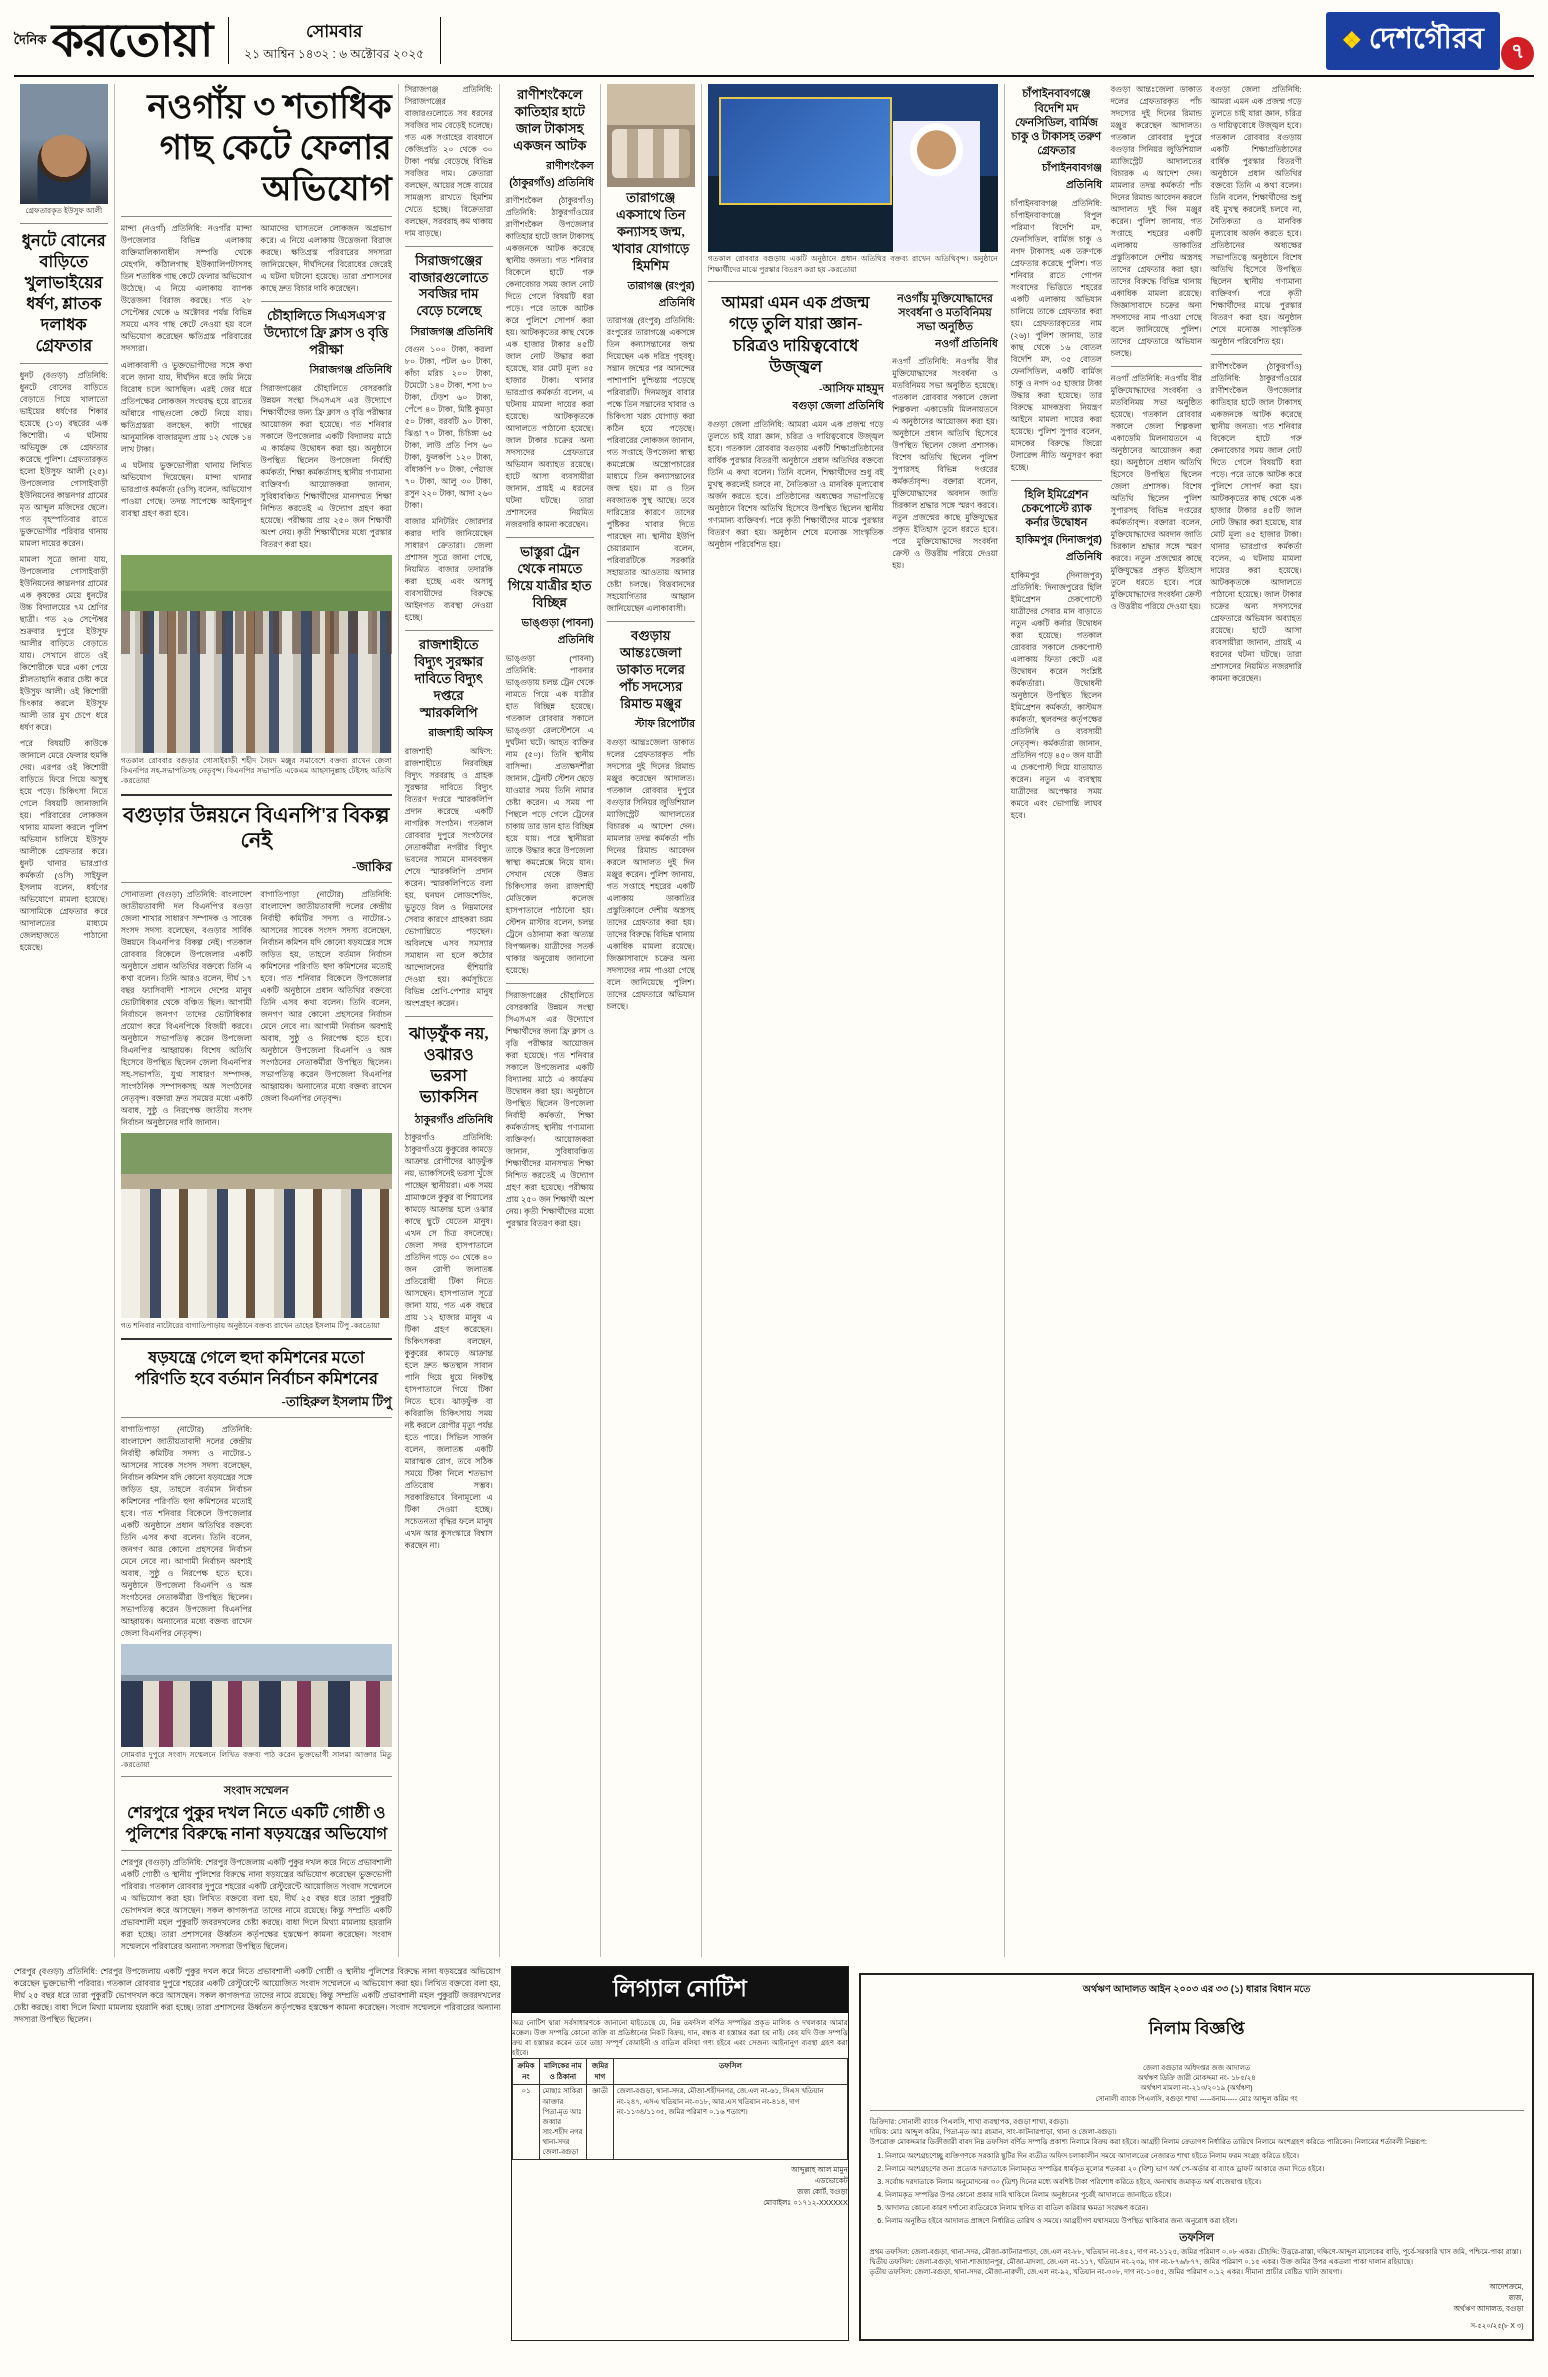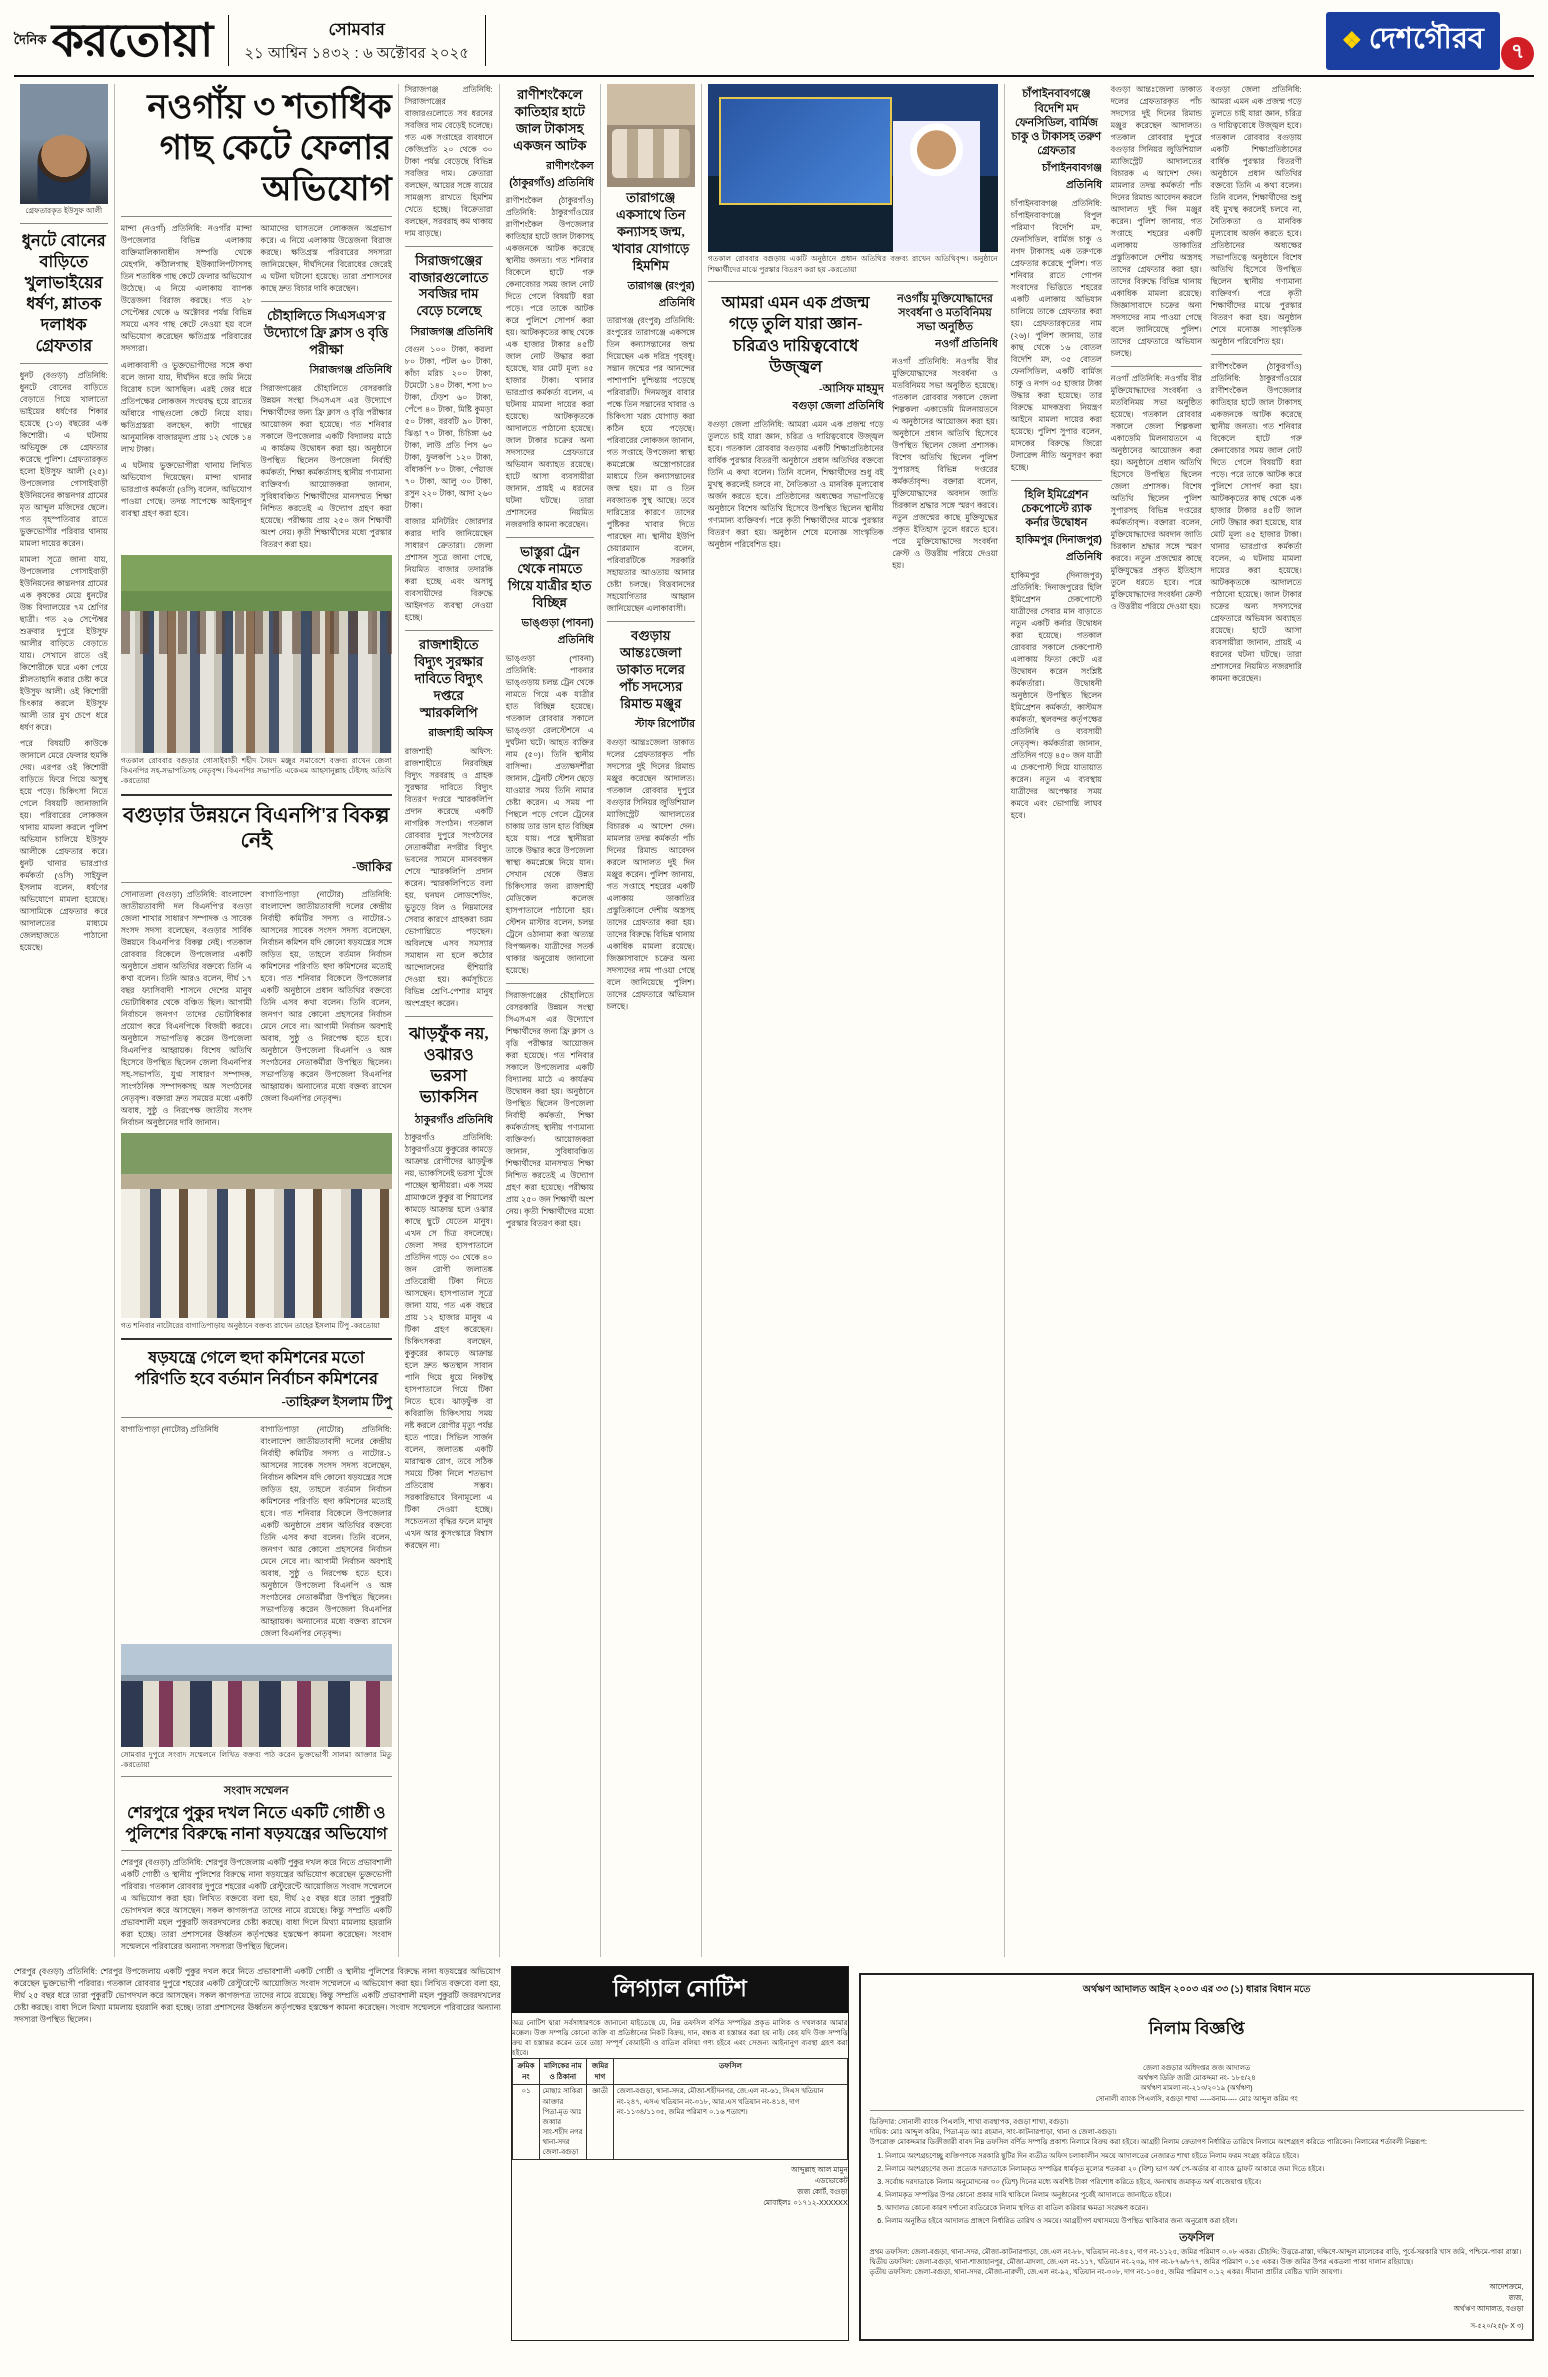--- a/index.html
+++ b/index.html
@@ -34,21 +34,21 @@
   .logo-main {
     font-size: 46px; font-weight: bold; letter-spacing:-0.9px;
     font-family:"Liberation Serif", serif; line-height:0.95;
   }
   .masthead-date {
     border-left: 1.7px solid #111; border-right:1.7px solid #111;
     margin-left: 15.5px; padding: 1.7px 15.5px;
     text-align:center; line-height:1.5;
   }
   .masthead-date .d1 { font-size: 17px; font-weight:bold; }
-  .masthead-date .d2 { font-size: 15px; }
+  .masthead-date .d2 { font-size: 12px; }
   .masthead-right { margin-left:auto; display:flex; align-items:flex-end; gap:6.9px; }
   .deshgourob {
     background:#1b3fa0; color:#fff; font-size:29px; font-weight:bold;
     padding:3.4px 15.5px 5.2px 15.5px; border-radius:3.4px;
     font-family:"Liberation Serif", serif;
   }
   .deshgourob .bird { color:#ffd400; font-size:22.4px; margin-right:6.9px;}
   .badge7 {
     background:#d21f26; color:#fff; border-radius:50%;
     width:33px; height:33px; display:flex; align-items:center; justify-content:center;
@@ -240,21 +240,20 @@
       </div>
 
       <div class="photo ph-wide p-group"></div>
       <div class="caption">গত শনিবার নাটোরের বাগাতিপাড়ায় অনুষ্ঠানে বক্তব্য রাখেন তাহের ইসলাম টিপু -করতোয়া</div>
 
       <div class="sep-thick"></div>
       <div class="hl-md">ষড়যন্ত্রে গেলে হুদা কমিশনের মতো পরিণতি হবে বর্তমান নির্বাচন কমিশনের</div>
       <div class="hl-sm rt">-তাহিরুল ইসলাম টিপু</div>
       <div class="sep"></div>
       <div style="display:grid; grid-template-columns:1fr 1fr; gap:8.6px;">
-        <div class="body">বাগাতিপাড়া (নাটোর) প্রতিনিধি</div>
         <div class="body">বাগাতিপাড়া (নাটোর) প্রতিনিধি: বাংলাদেশ জাতীয়তাবাদী দলের কেন্দ্রীয় নির্বাহী কমিটির সদস্য ও নাটোর-১ আসনের সাবেক সংসদ সদস্য বলেছেন, নির্বাচন কমিশন যদি কোনো ষড়যন্ত্রের সঙ্গে জড়িত হয়, তাহলে বর্তমান নির্বাচন কমিশনের পরিণতি হুদা কমিশনের মতোই হবে। গত শনিবার বিকেলে উপজেলার একটি অনুষ্ঠানে প্রধান অতিথির বক্তব্যে তিনি এসব কথা বলেন। তিনি বলেন, জনগণ আর কোনো প্রহসনের নির্বাচন মেনে নেবে না। আগামী নির্বাচন অবশ্যই অবাধ, সুষ্ঠু ও নিরপেক্ষ হতে হবে। অনুষ্ঠানে উপজেলা বিএনপি ও অঙ্গ সংগঠনের নেতাকর্মীরা উপস্থিত ছিলেন। সভাপতিত্ব করেন উপজেলা বিএনপির আহ্বায়ক। অন্যান্যের মধ্যে বক্তব্য রাখেন জেলা বিএনপির নেতৃবৃন্দ।</div>
       </div>
 
       <div class="photo ph-small p-press"></div>
       <div class="caption">সোমবার দুপুরে সংবাদ সম্মেলনে লিখিত বক্তব্য পাঠ করেন ভুক্তভোগী সালমা আক্তার মিতু -করতোয়া</div>
 
       <div class="sep"></div>
       <div class="hl-xs">সংবাদ সম্মেলন</div>
       <div class="hl-md">শেরপুরে পুকুর দখল নিতে একটি গোষ্ঠী ও পুলিশের বিরুদ্ধে নানা ষড়যন্ত্রের অভিযোগ</div>
       <div class="sep"></div>

